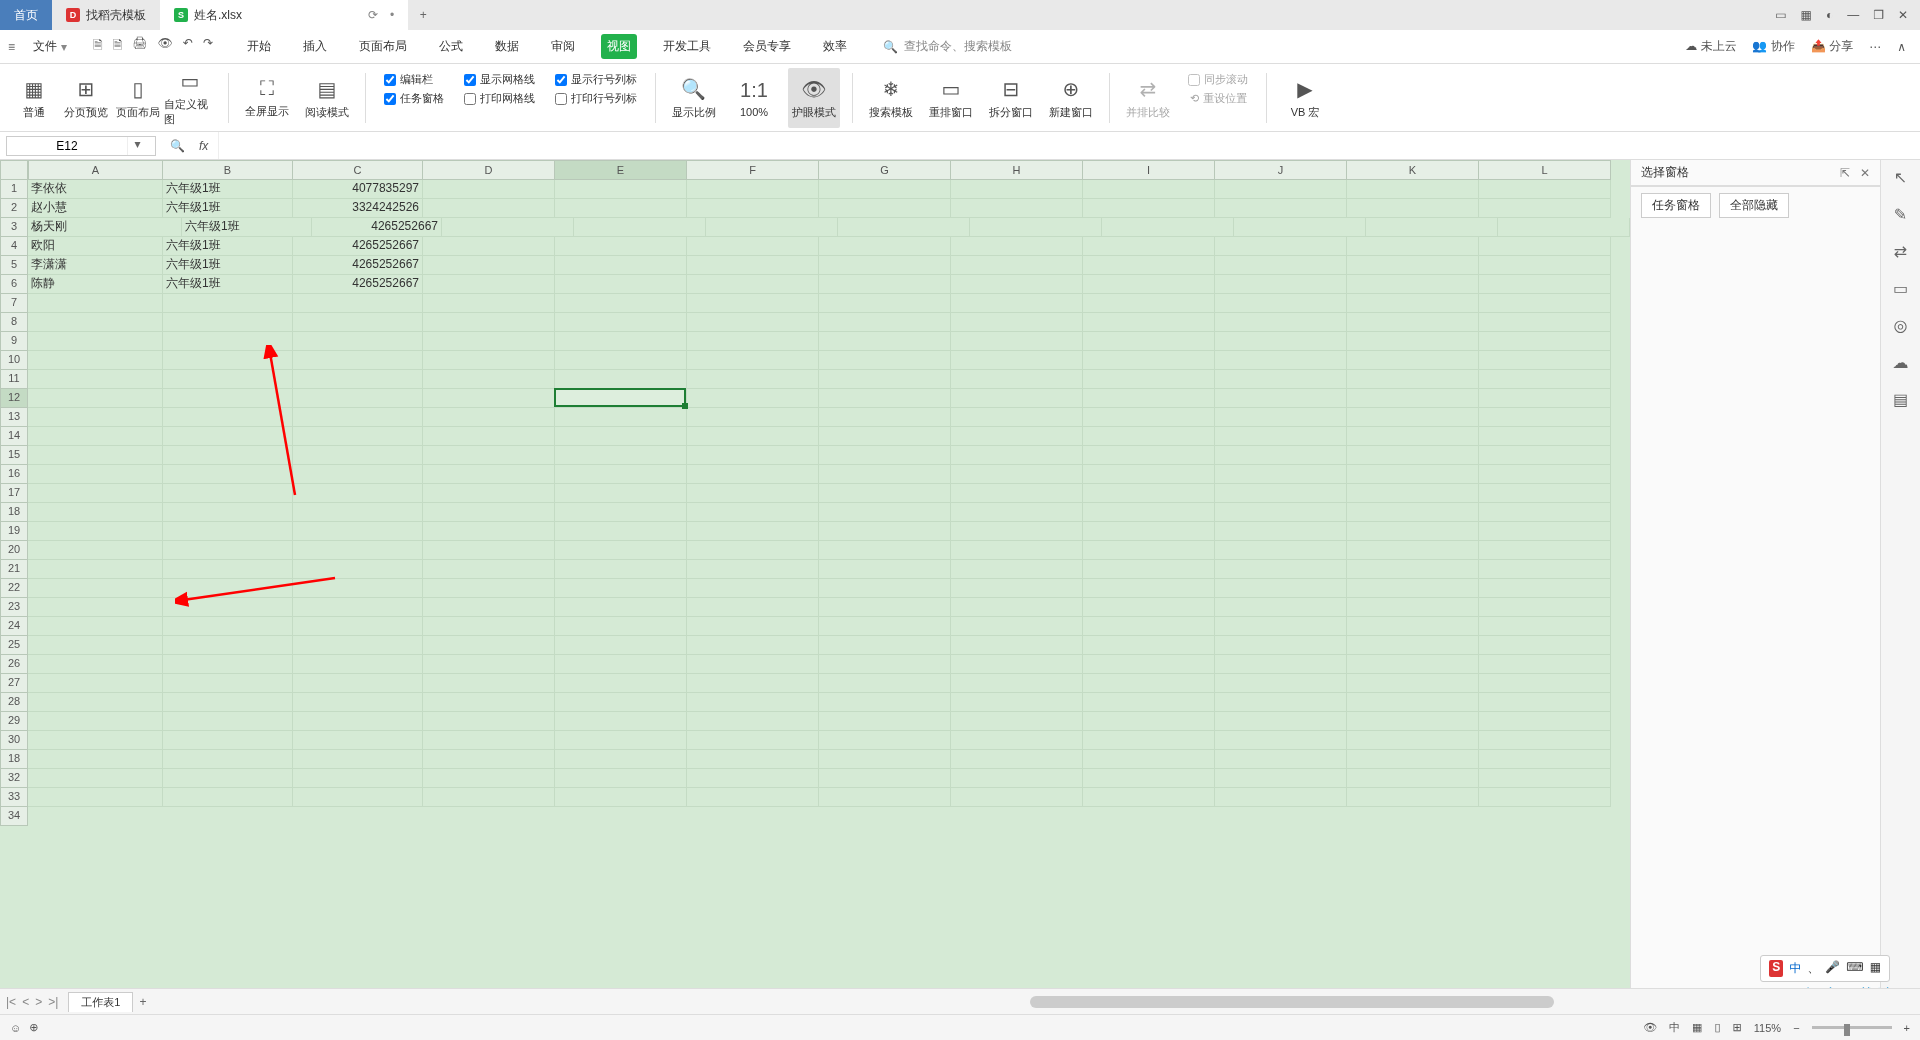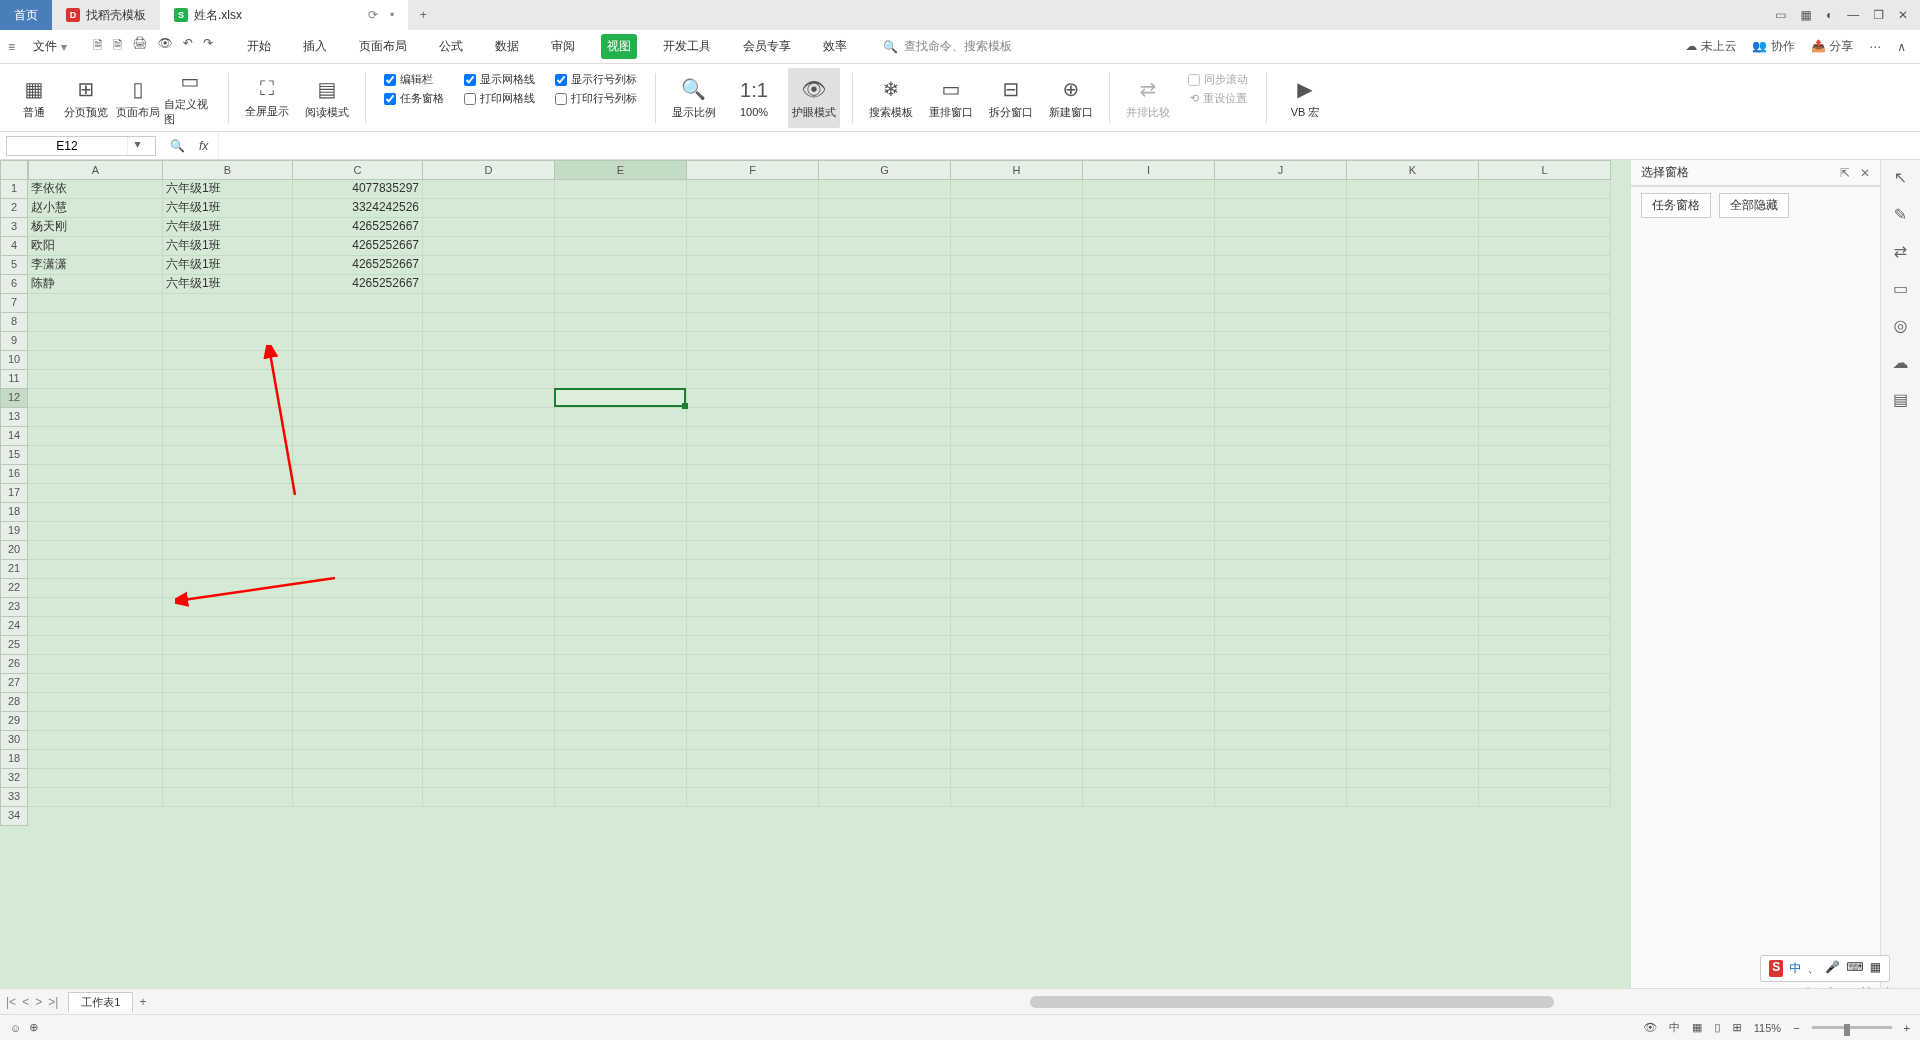--- a/index.html
+++ b/index.html
@@ -339,21 +339,21 @@
           <div class="cell" style="width: 132px;"></div>
           <div class="cell" style="width: 132px;"></div>
           <div class="cell" style="width: 132px;"></div>
           <div class="cell" style="width: 132px;"></div>
           <div class="cell" style="width: 132px;"></div>
           <div class="cell" style="width: 132px;"></div>
           <div class="cell" style="width: 132px;"></div>
           <div class="cell" style="width: 132px;"></div>
         </div>
         <div class="row">
-          <div class="cell" style="width: 135px;">杨天刚</div>
+          <div class="cell" style="width: 154px;">杨天刚</div>
           <div class="cell" style="width: 130px;">六年级1班</div>
           <div class="cell" style="width: 130px; text-align: right;">4265252667</div>
           <div class="cell" style="width: 132px;"></div>
           <div class="cell" style="width: 132px;"></div>
           <div class="cell" style="width: 132px;"></div>
           <div class="cell" style="width: 132px;"></div>
           <div class="cell" style="width: 132px;"></div>
           <div class="cell" style="width: 132px;"></div>
           <div class="cell" style="width: 132px;"></div>
           <div class="cell" style="width: 132px;"></div>

